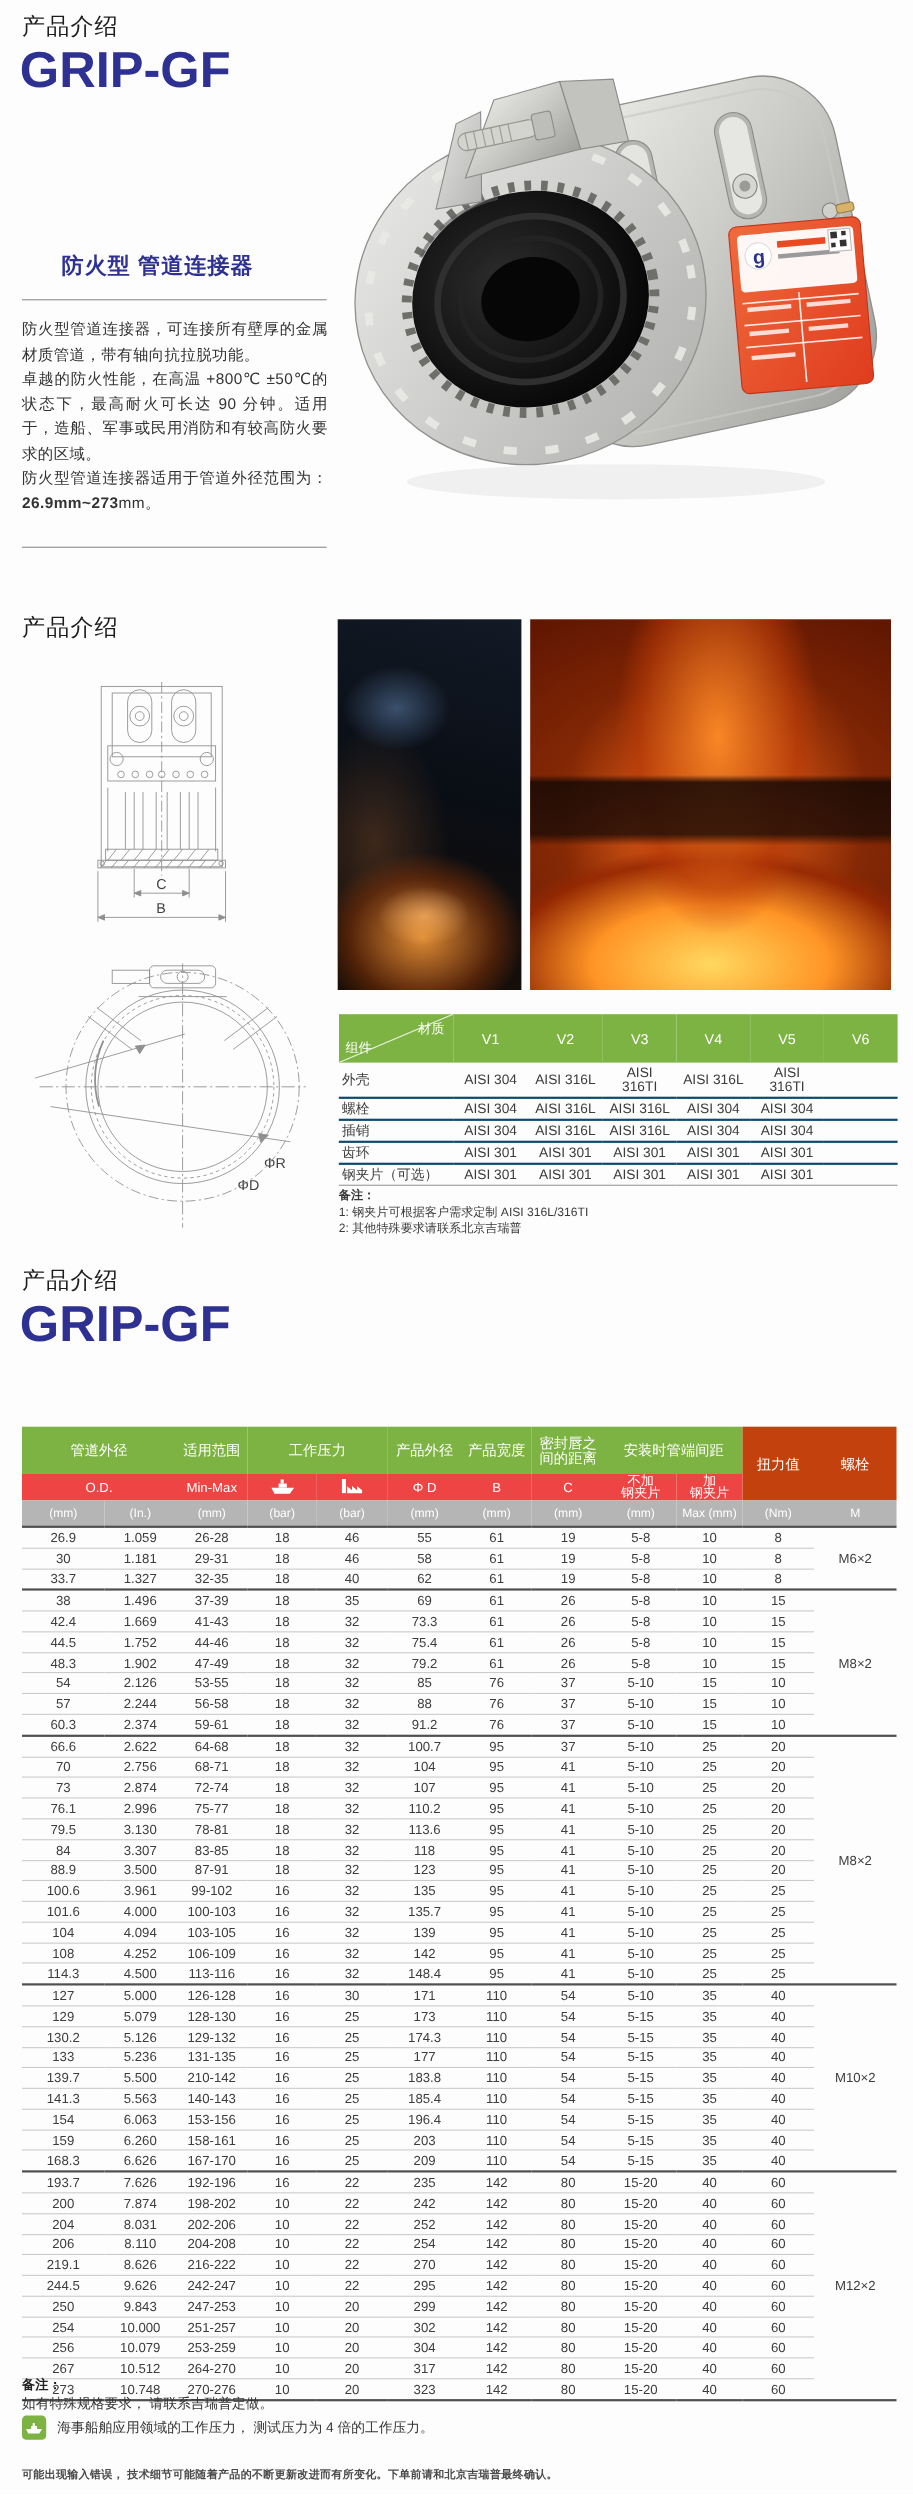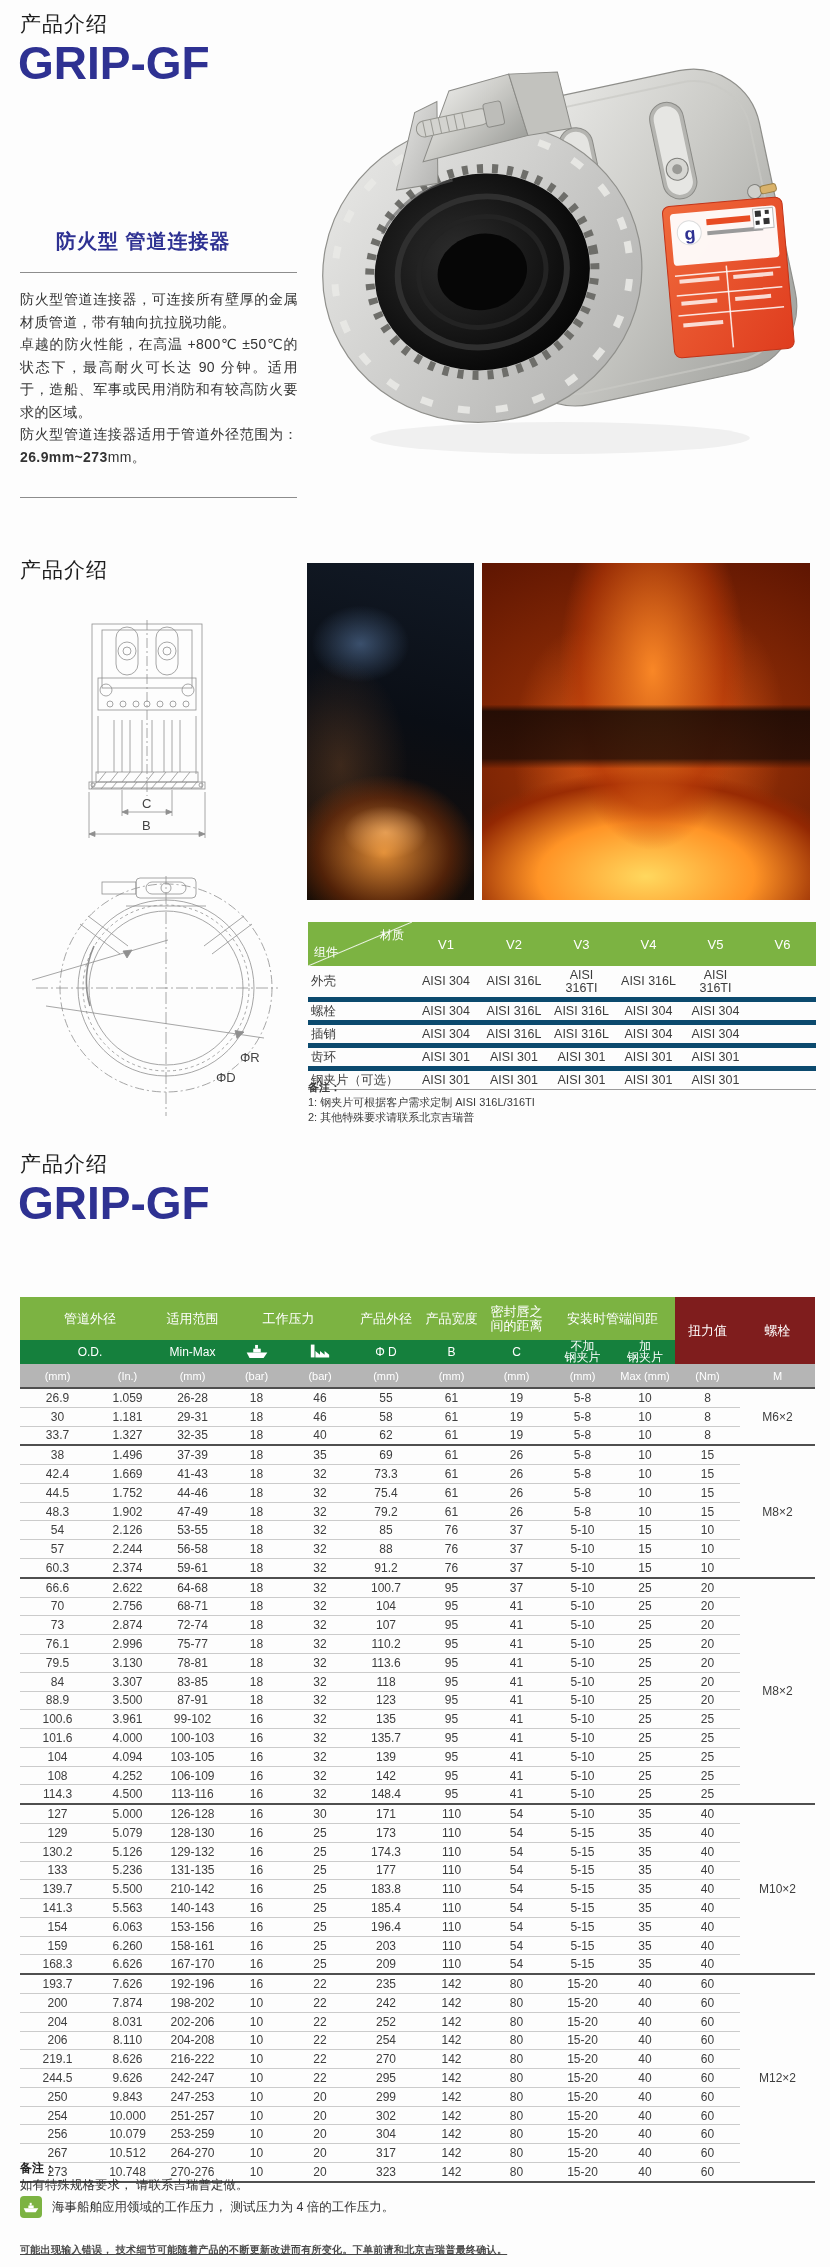--- a/index.html
+++ b/index.html
@@ -25,43 +25,43 @@
       radial-gradient(90px 160px at 30% 55%, rgba(255,110,30,.5), transparent 75%),
       radial-gradient(90px 160px at 72% 50%, rgba(255,110,30,.45), transparent 75%),
       radial-gradient(430px 320px at 50% 55%, #a83a08, #601602 68%, #2a0801 100%);}
   
   table{border-collapse:collapse;table-layout:fixed;}
   .mt{width:508px;font-size:12.5px;}
   .mt th{background:#7cb342;color:#fff;font-weight:normal;height:42px;font-size:13px;}
   .mt th.corner{position:relative;background:#7cb342 linear-gradient(to bottom right, transparent calc(50% - 1px), rgba(255,255,255,.85), transparent calc(50% + 1px));}
   .mt th.corner .ct{position:absolute;top:5px;right:8px;font-size:12px;}
   .mt th.corner .cb{position:absolute;bottom:5px;left:6px;font-size:12px;font-family:Liberation Serif, serif;}
-  .mt td{color:#3c3c3c;text-align:center;border-bottom:5px solid #0c4a6e;padding:0;height:18px;white-space:pre-line;line-height:13px;}
+  .mt td{color:#3c3c3c;text-align:center;border-bottom:2px solid #0c4a6e;padding:0;height:18px;white-space:pre-line;line-height:13px;}
   .mt tr.tall td{height:31px;}
   .mt td.comp{text-align:left;padding-left:3px;}
   .mt tbody tr:last-child td{border-bottom:1px solid #9a9a9a;}
   .m-notes{font-size:11px;color:#3a3a3a;line-height:15px;}
   .m-notes .nt{font-weight:bold;}
   
   .st{width:795px;}
   .st th{font-weight:normal;color:#fff;padding:0;}
   .st tr.h1 th{background:#7cb342;height:43px;font-size:13px;line-height:14px;}
-  .st tr.h2 th{background:#15803d;height:24px;font-size:12px;line-height:11px;}
-  .st tr.h1 th.spanv{background:#7f1d1d;}
+  .st tr.h2 th{background:#ef4444;height:24px;font-size:12px;line-height:11px;}
+  .st tr.h1 th.spanv{background:#c2410c;}
   .st tr.units td{background:#b5b5b5;color:#fff;font-size:11px;height:23px;text-align:center;padding:0;}
   .st tbody td{height:17.79px;padding:0;text-align:center;font-size:12px;color:#3d3d3d;border-bottom:1px solid #cbcbcb;}
   .st tbody tr.gstart td{border-top:2px solid #4f4f4f;}
   .st tbody tr:last-child td{border-bottom:2px solid #4f4f4f;}
   .st tbody td.bolt{border-bottom:2px solid #4f4f4f;font-size:12px;}
   
   .f-title{font-size:12px;font-weight:bold;color:#222;}
   .f-line{font-size:12.5px;color:#333;}
   .badge{width:22px;height:22px;border-radius:4px;background:#7cb342;display:inline-flex;align-items:center;justify-content:center;}
   .f-row{display:flex;align-items:center;gap:10px;}
-  .disclaimer{font-size:10px;font-weight:bold;color:#4a4a4a;letter-spacing:.3px;text-decoration:underline;}
+  .disclaimer{font-size:10px;font-weight:bold;color:#4a4a4a;letter-spacing:.3px;}
   .dwg{stroke:#8f8f8f;fill:none;stroke-width:.8;}
   .dwg-label{font-size:13px;fill:#444;font-style:normal;}
 </style>
 </head>
 <body>
 
 <div class="page">
 
   <div class="abs kicker" style="left:20px;top:10px;">产品介绍</div>
   <div class="abs brand" style="left:18px;top:36px;">GRIP-GF</div>

